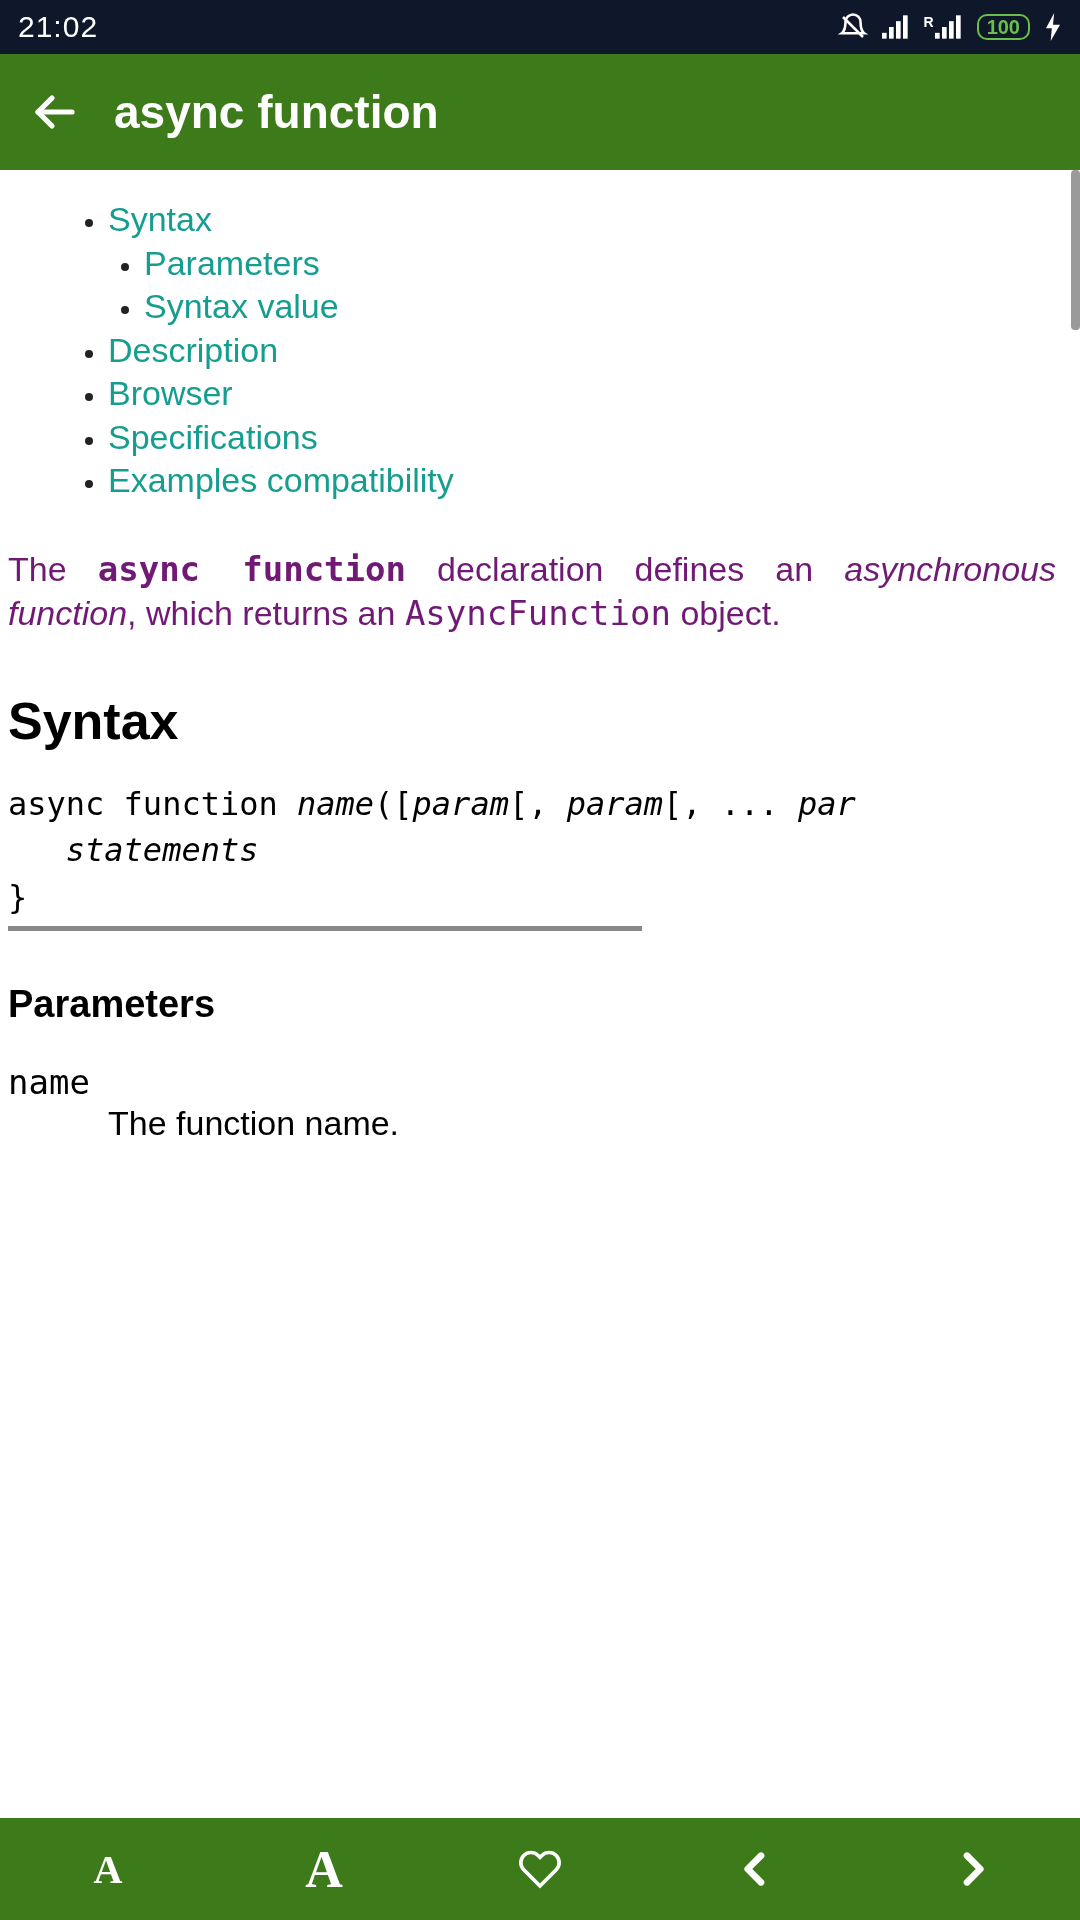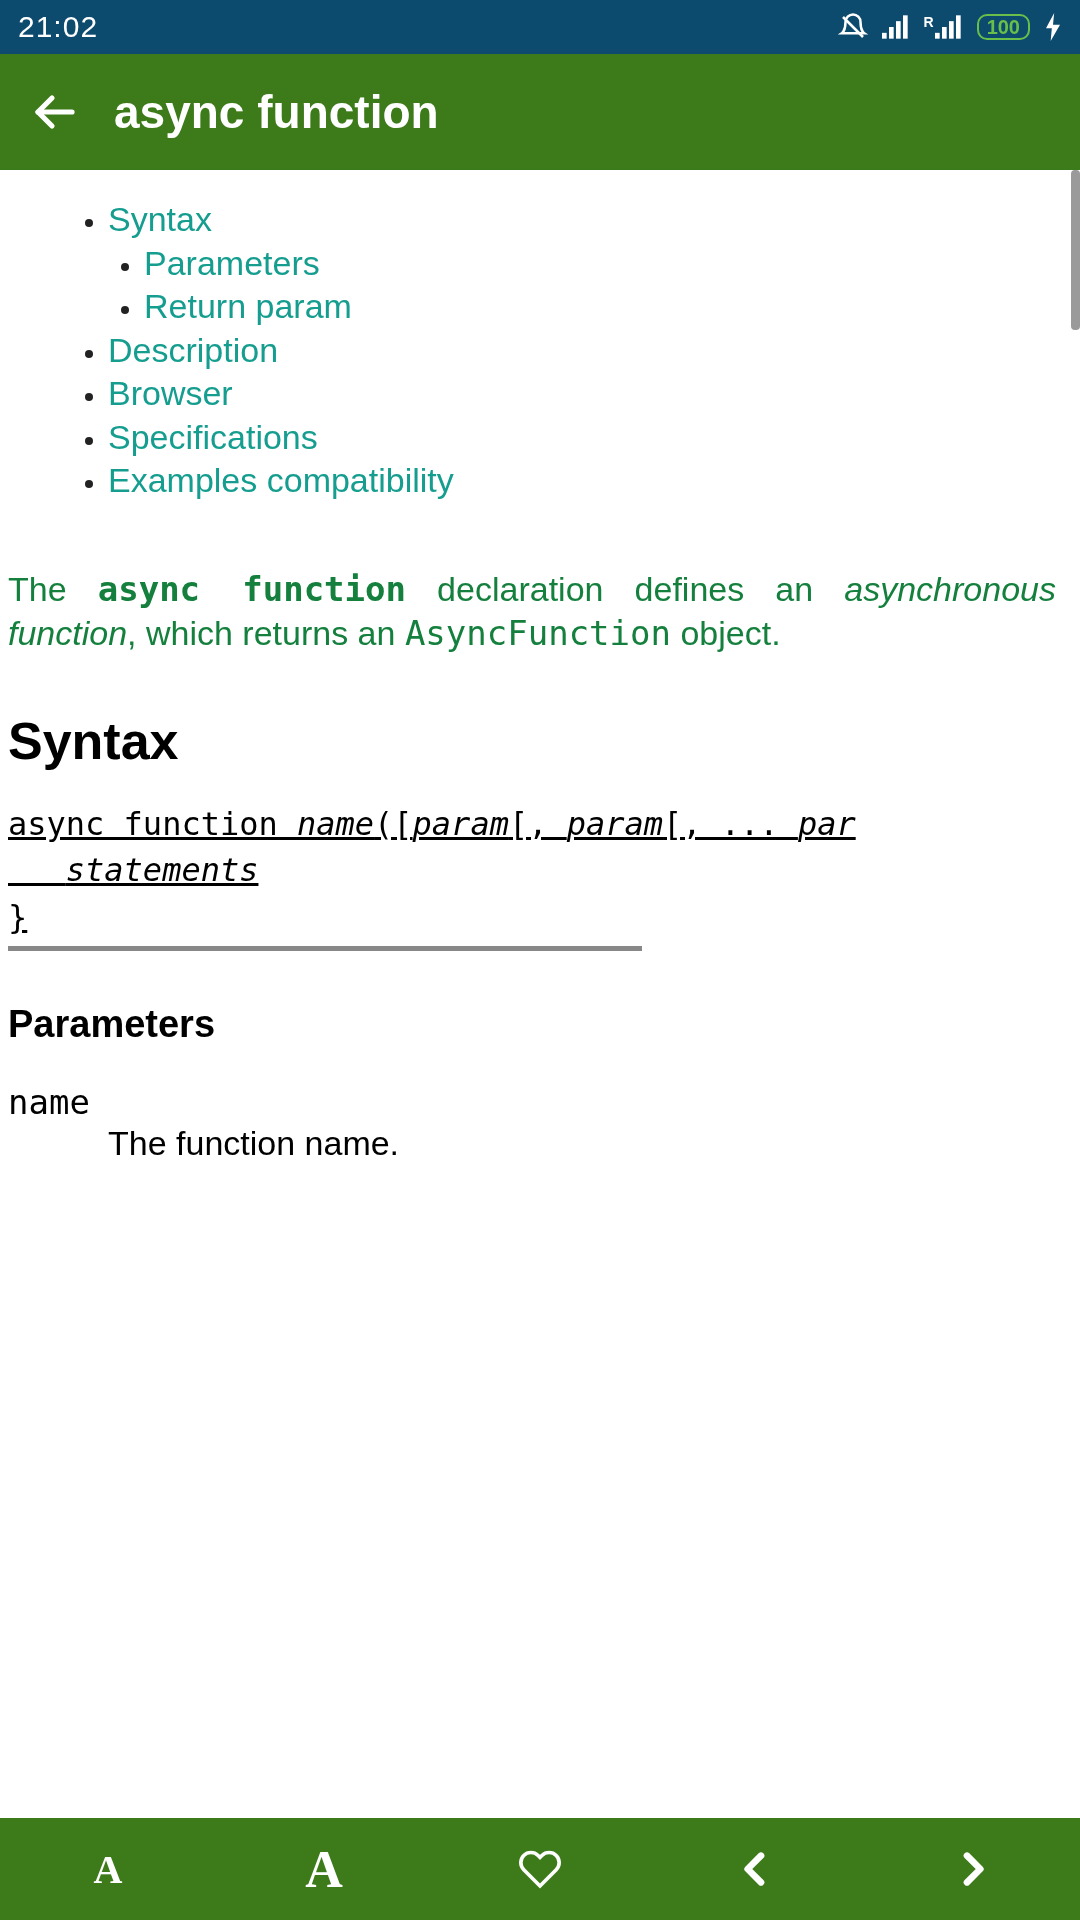--- a/index.html
+++ b/index.html
@@ -1,49 +1,49 @@
 <!DOCTYPE html>
 <html><head>
 <meta charset="utf-8">
 <meta name="viewport" content="width=1080">
 <style>
   * { box-sizing: border-box; margin: 0; padding: 0; }
   html, body { width: 1080px; height: 1920px; overflow: hidden; font-family: -apple-system, "Helvetica Neue", Arial, sans-serif; }
   body { display: flex; flex-direction: column; background: #fff; }
 
   
-  .status-bar { height: 54px; background: #0c4a6e; color: #fff; display: flex; align-items: center; padding: 0 18px; justify-content: space-between; font-size: 30px; font-weight: 500; }
+  .status-bar { height: 54px; background: #0f172a; color: #fff; display: flex; align-items: center; padding: 0 18px; justify-content: space-between; font-size: 30px; font-weight: 500; }
   .status-left { letter-spacing: 1px; }
   .status-right { display: flex; align-items: center; gap: 14px; }
   .status-right svg { display: block; }
   .battery-pill { border: 2.5px solid #6abf4b; border-radius: 10px; padding: 1px 8px; font-size: 20px; font-weight: 700; color: #6abf4b; line-height: 1; position: relative; }
 
   
   .app-bar { height: 116px; background: #3d7b1a; color: #fff; display: flex; align-items: center; padding: 0 6px; gap: 12px; }
   .back-btn { width: 96px; height: 100%; display: flex; align-items: center; justify-content: center; }
   .app-title { font-size: 46px; font-weight: 700; }
 
   
   .content { flex: 1; overflow-y: auto; padding: 28px 24px 0 8px; position: relative; }
   .scroll-indicator { position: absolute; top: 0; right: 0; width: 9px; height: 160px; background: #9a9a9a; border-radius: 4px; }
   .toc { margin-left: 64px; font-size: 34px; line-height: 1.28; }
   .toc ul { list-style: disc; margin-left: 36px; }
   .toc li { margin: 0; }
   .toc li::marker { color: #222; font-size: 26px; }
   .toc a { color: #159d8f; text-decoration: none; }
   .toc .inner { margin-left: 36px; }
 
-  .para { font-size: 34px; line-height: 1.3; color: #15803d; margin-top: 64px; text-align: justify; }
+  .para { font-size: 34px; line-height: 1.3; color: #701a75; margin-top: 44px; text-align: justify; }
   .para .bold-code { font-family: "Menlo", Consolas, monospace; font-weight: 700; }
   .para .mono { font-family: "Menlo", Consolas, monospace; }
   .para .ital { font-style: italic; }
 
   h2.syntax { font-size: 52px; font-weight: 700; margin-top: 56px; margin-bottom: 30px; }
 
-  .code-block-wrap { overflow-x: hidden; text-decoration: underline; }
+  .code-block-wrap { overflow-x: hidden; }
   .code-block { font-family: "Menlo", Consolas, monospace; font-size: 32px; line-height: 1.45; white-space: pre; margin-bottom: 6px; width: 640px; overflow: visible; }
   .code-block .ital { font-style: italic; }
   .code-hr { width: 634px; height: 5px; background: #888; border: none; margin-top: 6px; }
 
   h3.parameters { font-size: 38px; font-weight: 700; margin-top: 52px; margin-bottom: 36px; }
 
   .dl { font-size: 34px; }
   .dl .dt { font-family: "Menlo", Consolas, monospace; margin-bottom: 2px; }
   .dl .dd { margin-left: 100px; }
 
@@ -104,21 +104,21 @@
 </div>
 
 <div class="content">
   <div class="scroll-indicator"></div>
 
   <nav class="toc">
     <ul>
       <li><a>Syntax</a>
         <ul class="inner">
           <li><a>Parameters</a></li>
-          <li><a>Return param</a></li>
+          <li><a>Syntax value</a></li>
         </ul>
       </li>
       <li><a>Description</a></li>
       <li><a>Browser</a>
       </li>
       <li><a>Specifications</a></li>
       <li><a>Examples compatibility</a></li>
     </ul>
   </nav>
 

